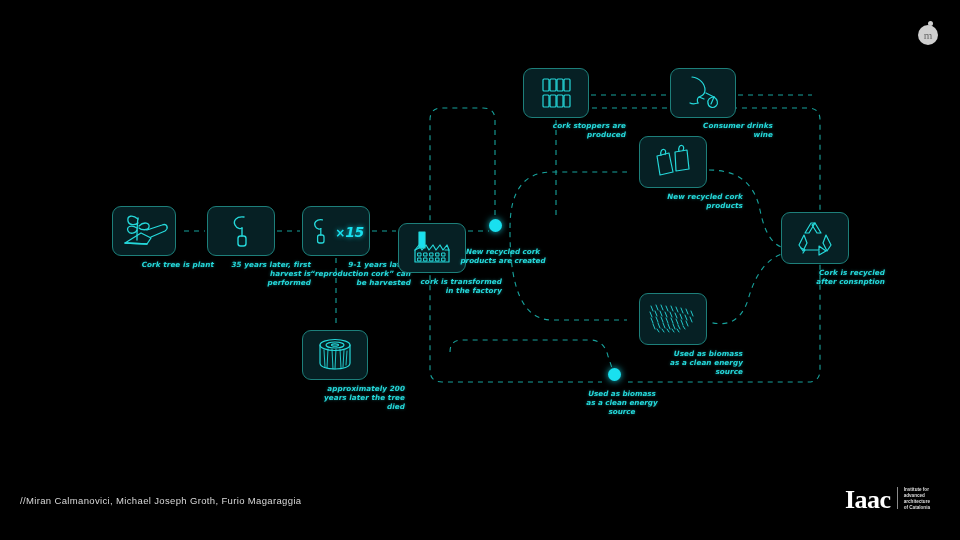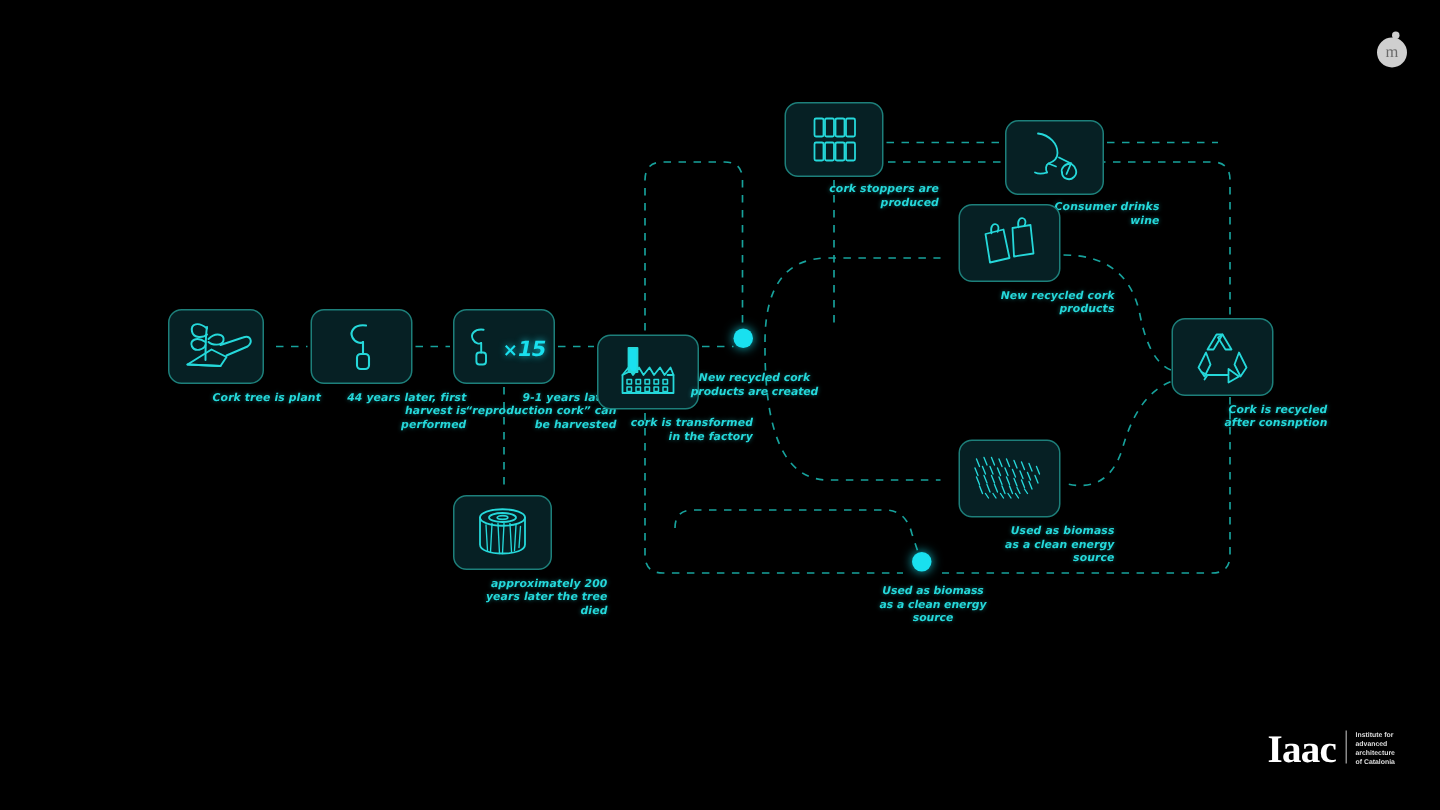--- a/index.html
+++ b/index.html
@@ -211,21 +211,21 @@
   <div class="node" style="left:207px; top:206px; width:68px; height:50px;">
     <div class="node-box">
       <svg width="30" height="38" viewBox="0 0 30 38">
         <g fill="none" stroke="#25d8da" stroke-width="1.4" stroke-linecap="round" stroke-linejoin="round">
           <path d="M18,5 C10,4 7,9 9,13 C11,17 15,17 16,16"></path>
           <path d="M16,16 L16,24"></path>
           <rect x="12" y="24" width="8" height="10" rx="2.5"></rect>
         </g>
       </svg>
     </div>
-    <div class="node-label" style="top:54px;">44 years later, first
+    <div class="node-label" style="top:54px;">35 years later, first
 harvest is
 performed</div>
   </div>
 
   <div class="node" style="left:302px; top:206px; width:68px; height:50px;">
     <div class="node-box" style="gap:3px;">
       <svg width="24" height="34" viewBox="0 0 30 38">
         <g fill="none" stroke="#25d8da" stroke-width="1.6" stroke-linecap="round" stroke-linejoin="round">
           <path d="M18,5 C10,4 7,9 9,13 C11,17 15,17 16,16"></path>
           <path d="M16,16 L16,24"></path>
@@ -305,21 +305,21 @@
           <rect x="11" y="19" width="6" height="12" rx="1"></rect>
           <rect x="18" y="19" width="6" height="12" rx="1"></rect>
           <rect x="25" y="19" width="6" height="12" rx="1"></rect>
         </g>
       </svg>
     </div>
     <div class="node-label" style="top:53px;">cork stoppers are
 produced</div>
   </div>
 
-  <div class="node" style="left:670px; top:80px; width:66px; height:50px;">
+  <div class="node" style="left:670px; top:68px; width:66px; height:50px;">
     <div class="node-box">
       <svg width="46" height="40" viewBox="0 0 46 40">
         <g fill="none" stroke="#25d8da" stroke-width="1.2" stroke-linecap="round" stroke-linejoin="round">
           <path d="M12,4 C20,5 25,11 25,17 C25,21 22,23 19,24 C17,25 17,28 18,30"></path>
           <path d="M18,30 C15,31 12,31 10,30"></path>
           <path d="M19,24 L24,26"></path>
           <path d="M26,20 L34,24"></path>
           <path d="M34,24 L31,31"></path>
           <path d="M28,30 C28,34 33,36 36,33 C39,30 37,26 34,24"></path>
           <path d="M28,30 C27,27 30,24 34,24"></path>
@@ -381,20 +381,21 @@
 
   <div class="dot" style="left:489px; top:219px;"></div>
   <div class="dot-label" style="left:503px; top:247px;">New recycled cork
 products are created</div>
 
   <div class="dot" style="left:608px; top:368px;"></div>
   <div class="dot-label" style="left:622px; top:389px;">Used as biomass
 as a clean energy
 source</div>
 
+  <div id="credits">//Miran Calmanovici, Michael Joseph Groth, Furio Magaraggia</div>
 
   <div id="logo">
     <div id="logo-mark">Iaac</div>
     <div id="logo-divider"></div>
     <div id="logo-sub">Institute for
 advanced
 architecture
 of Catalonia</div>
   </div>
 

